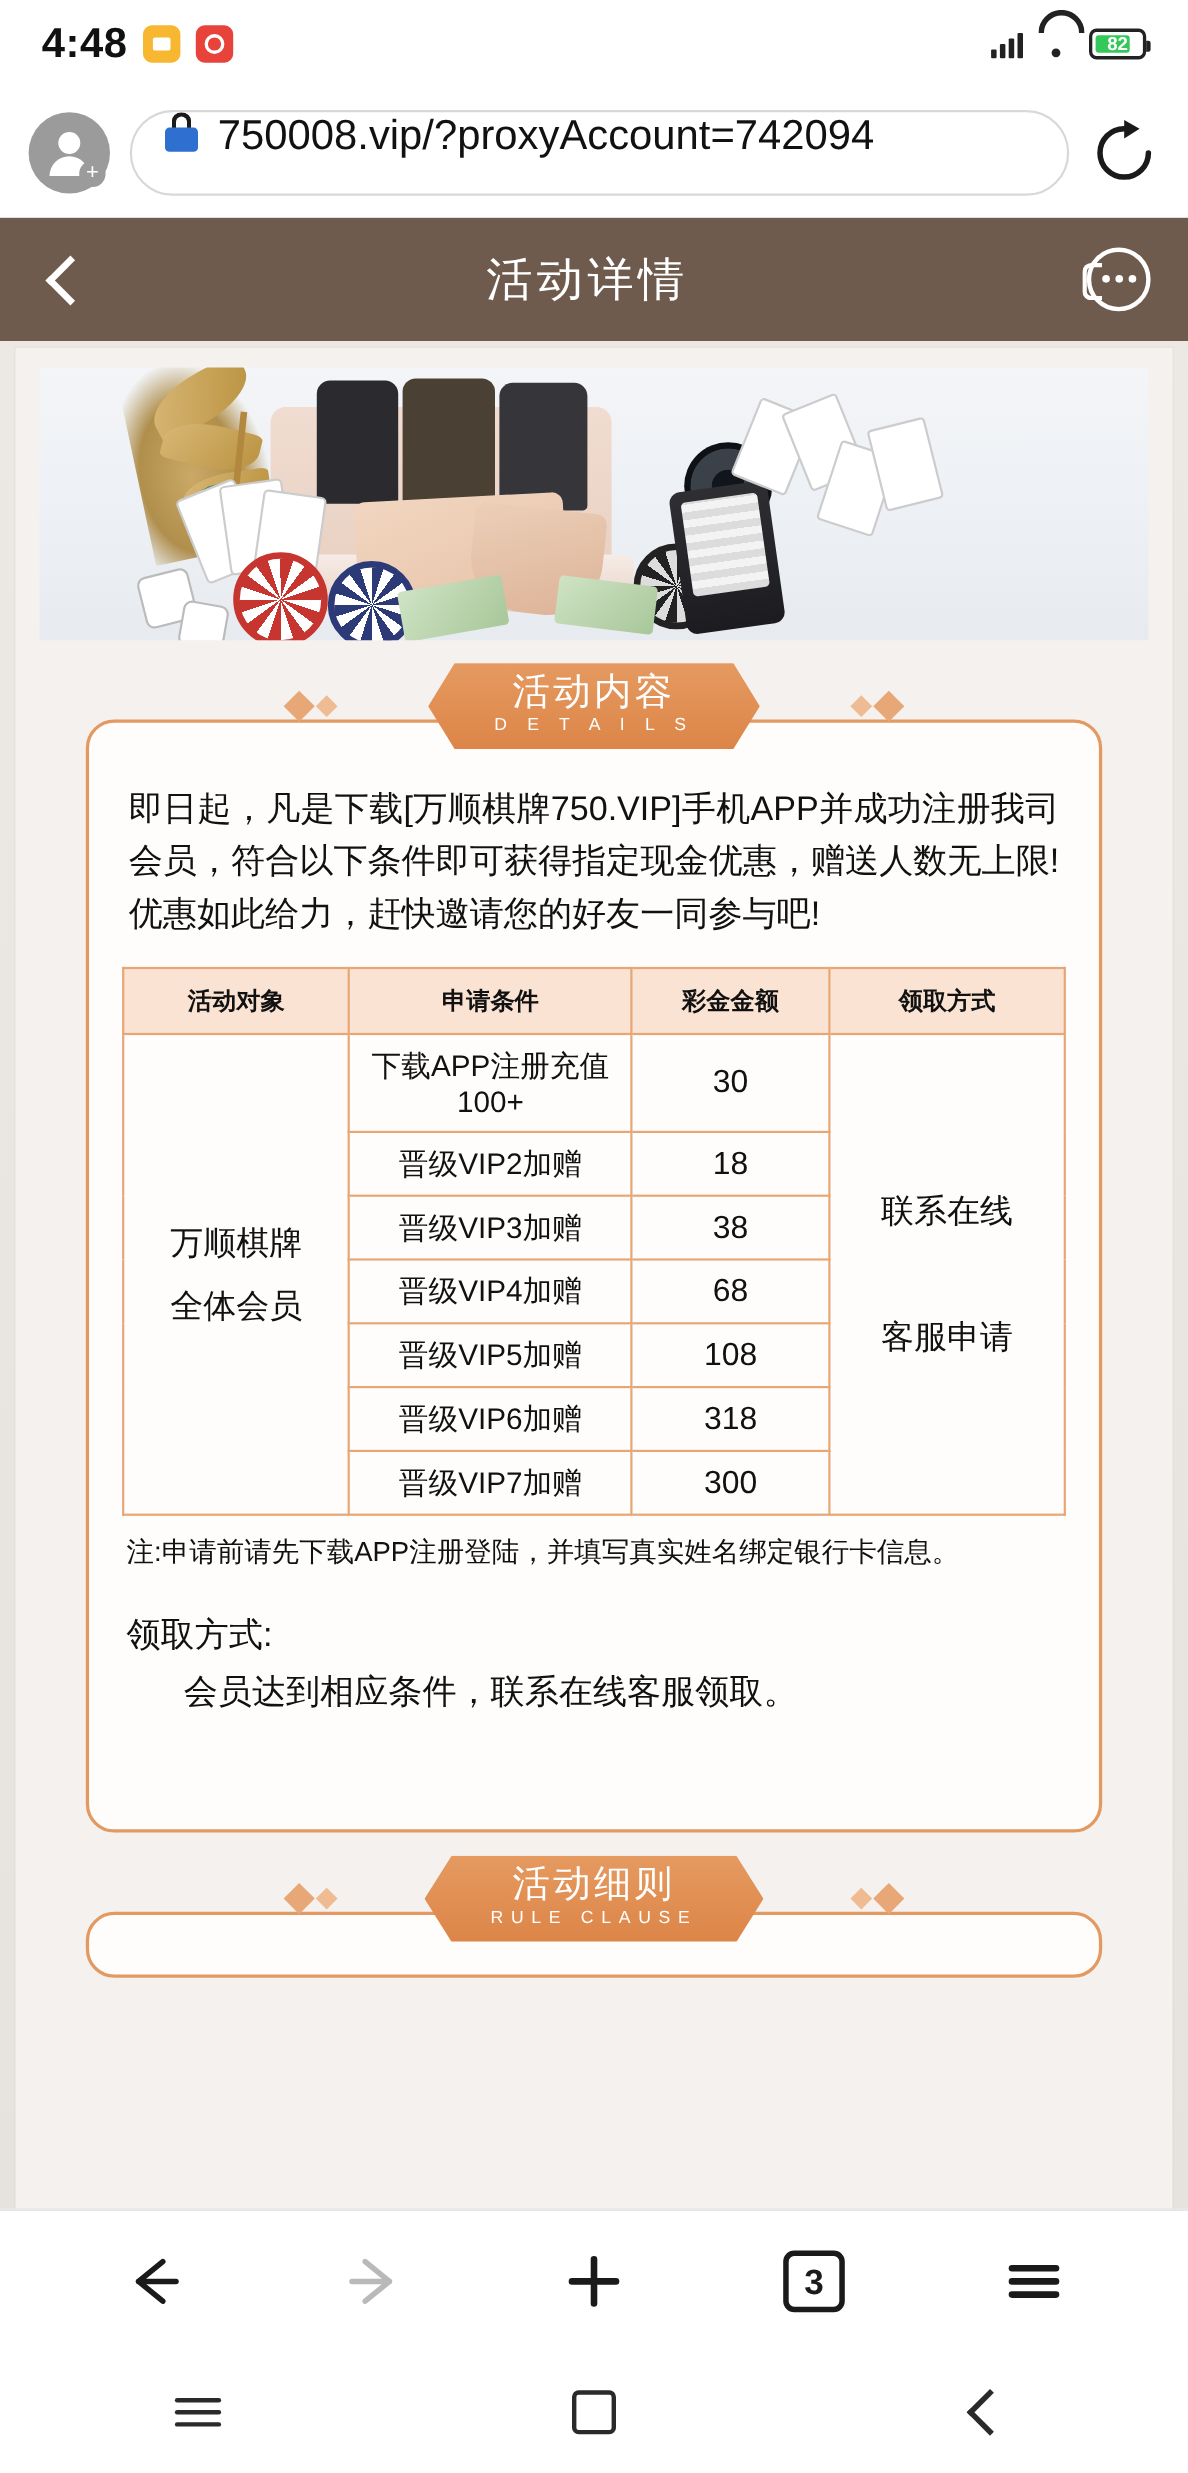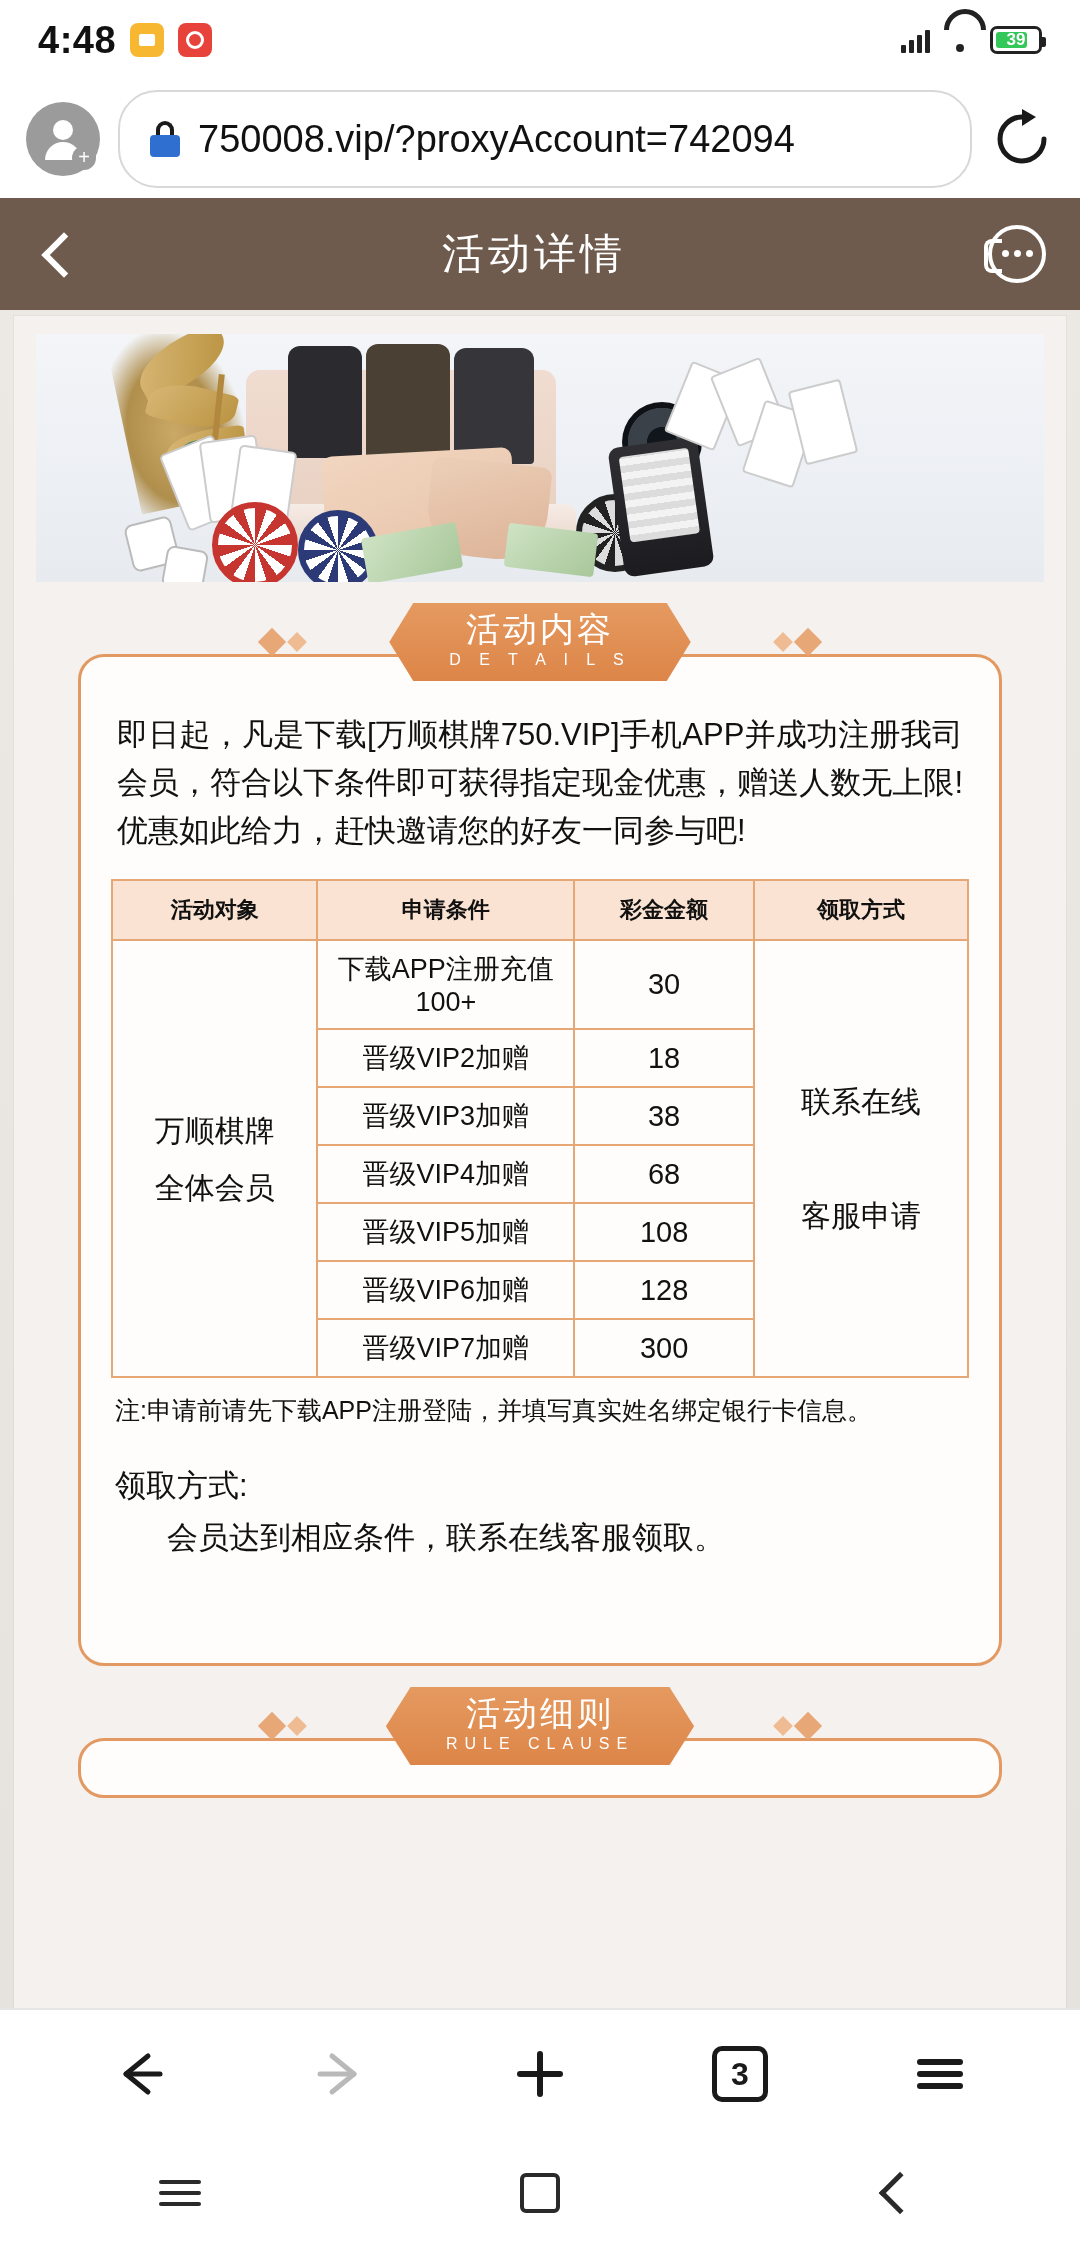--- a/index.html
+++ b/index.html
@@ -52,22 +52,22 @@
     padding: 0 26px; background: #ffffff;
   }
   .avatar-btn {
     width: 74px; height: 74px; border-radius: 50%; background: #9b9b9b;
     display:flex; align-items:center; justify-content:center; position: relative; flex:0 0 74px;
   }
   .avatar-btn .head { width: 20px; height: 20px; border-radius: 50%; background: #fff; position: absolute; top: 18px; left: 27px;}
   .avatar-btn .body { width: 36px; height: 18px; border-radius: 18px 18px 0 0; background: #fff; position: absolute; bottom: 16px; left: 19px;}
   .avatar-btn .plus { position:absolute; right: 4px; bottom: 6px; width: 24px; height: 24px; border-radius: 50%; background: #9b9b9b; color:#fff; font-size: 20px; line-height: 22px; text-align:center; }
   .url-pill {
-    flex: 1; height: 98px; border: 2px solid #d8d8d8; border-radius: 39px;
-    display: flex; align-items: center; padding: 0 30px; gap: 18px; overflow: hidden;
+    flex: 1; height: 78px; border: 2px solid #d8d8d8; border-radius: 39px;
+    display: flex; padding: 0 30px; gap: 18px; overflow: hidden;
   }
   .lock { width: 30px; height: 36px; position: relative; flex: 0 0 30px; }
   .lock .shackle { position:absolute; top:0; left:6px; width: 18px; height: 16px; border: 4px solid #1a1a1a; border-bottom: none; border-radius: 9px 9px 0 0; }
   .lock .body { position:absolute; bottom:0; left:0; width: 30px; height: 22px; background: #2f6fd0; border-radius: 4px; }
   .url-text { font-size: 38px; color: #111; white-space: nowrap; overflow: hidden; }
   .reload { flex: 0 0 64px; width: 64px; height: 64px; position: relative; }
   .reload svg { width: 64px; height: 64px; }
 
   
   .page-header {
@@ -233,21 +233,21 @@
     <div class="sb-right">
       <span class="signal">
           <i></i>
           <i></i>
           <i></i>
           <i></i>
         </span>
       <span class="wifi"></span>
       <span class="battery">
         <span class="fill"></span>
-        <span class="num">39</span>
+        <span class="num">82</span>
       </span>
     </div>
   </div>
 
   <div class="urlbar">
     <div class="avatar-btn">
       <span class="head"></span>
         <span class="body"></span>
         <span class="plus">+</span>
     </div>
@@ -364,21 +364,21 @@
             <tr>
               <td class="cond">晋级VIP4加赠</td>
               <td class="amt">68</td>
             </tr>
             <tr>
               <td class="cond">晋级VIP5加赠</td>
               <td class="amt">108</td>
             </tr>
             <tr>
               <td class="cond">晋级VIP6加赠</td>
-              <td class="amt">128</td>
+              <td class="amt">318</td>
             </tr>
             <tr>
               <td class="cond">晋级VIP7加赠</td>
               <td class="amt">300</td>
             </tr>
           </tbody>
         </table>
 
         <div class="note">注:申请前请先下载APP注册登陆，并填写真实姓名绑定银行卡信息。</div>
         <div class="claim-title">领取方式:</div>

